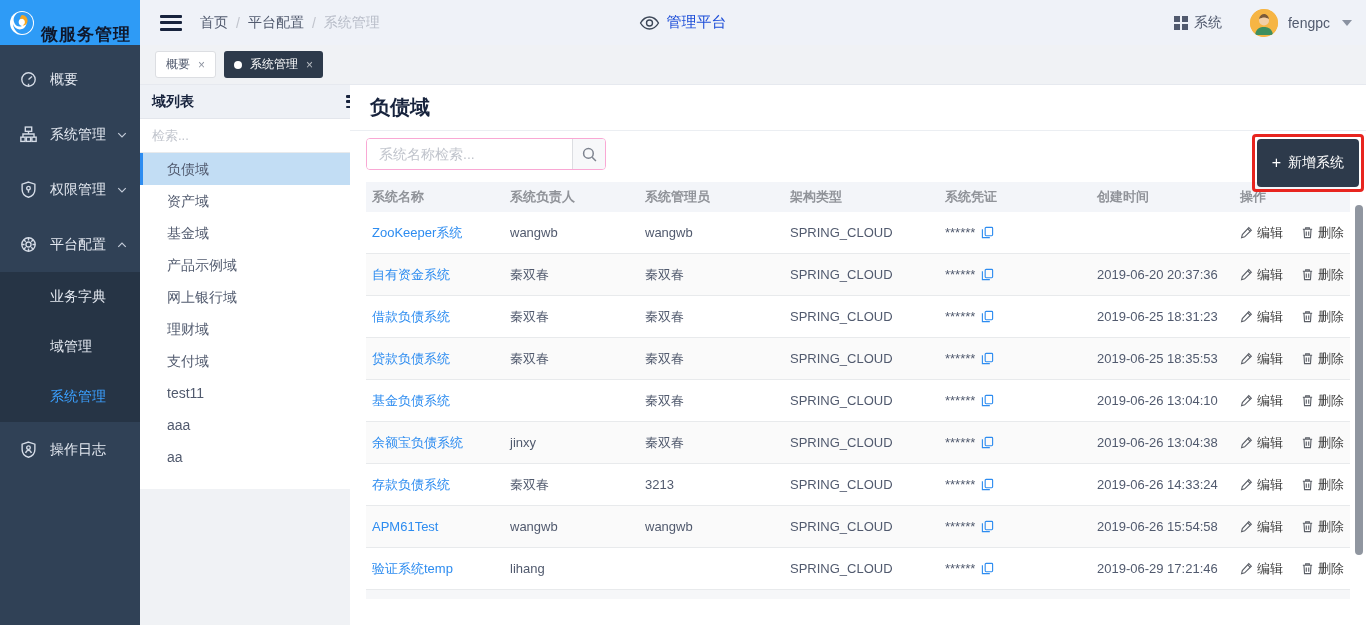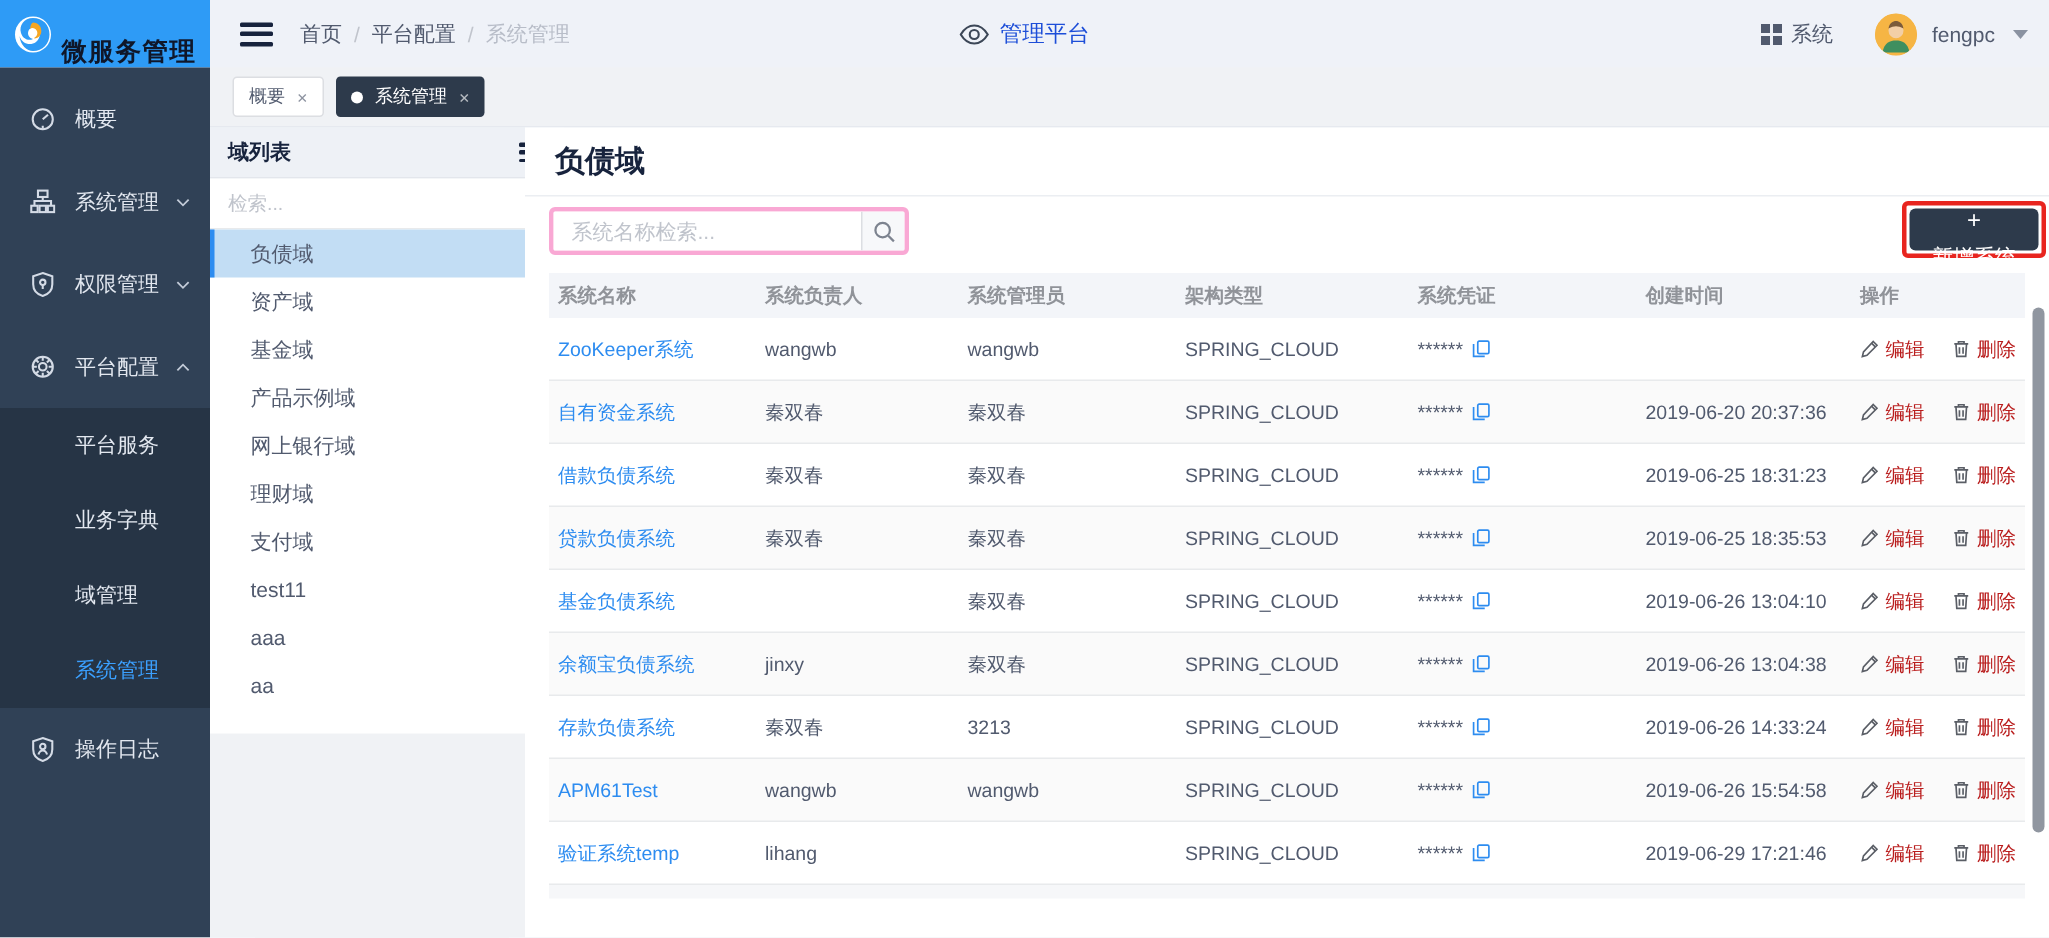--- a/index.html
+++ b/index.html
@@ -49,41 +49,41 @@
   .domain-search input { border:none; outline:none; flex:1; font-size:13px; color:#515a6e; background:transparent; }
   .domain-search input::placeholder { color:#c0c4cc; }
   .domain-list { background:#fff; padding-bottom:16px; }
   .domain-item { height:32px; line-height:32px; padding-left:24px; font-size:14px; color:#515a6e; cursor:pointer; border-left:3px solid transparent; }
   .domain-item.selected { background:#c2ddf4; border-left-color:#2d8cf0; }
 
   
   .main { position:absolute; top:85px; left:350px; right:0; bottom:0; background:#fff; }
   .main-title { font-size:20px; font-weight:bold; color:#17233d; padding:9px 20px; border-bottom:1px solid #ebeef2; }
   .toolbar { position:relative; padding:7px 16px; height:46px; }
-  .search-group { display:flex; width:240px; height:32px; border:3px solid #f9a8d4; border-radius:4px; overflow:hidden; background:#fff; }
+  .search-group { display:flex; width:240px; height:32px; border:1px solid #f9a8d4; border-radius:4px; overflow:hidden; background:#fff; }
   .search-group input { flex:1; border:none; outline:none; padding:0 12px; font-size:14px; color:#515a6e; }
   .search-group input::placeholder { color:#c0c4cc; }
   .search-btn { width:44px; background:#f7f8fa; border-left:1px solid #dcdee2; display:flex; align-items:center; justify-content:center; cursor:pointer; }
   .red-annotation { position:absolute; top:3px; right:2px; border:3px solid #e8251f; border-radius:4px; padding:2px; }
-  .add-btn { background:#2d3a4b; color:#fff; border:none; border-radius:4px; height:28px; padding:0 15px; font-size:14px; cursor:pointer; display:flex; align-items:center; gap:7px; font-family:inherit;flex-direction:column; }
+  .add-btn { background:#2d3a4b; color:#fff; border:none; border-radius:4px; height:48px; padding:0 15px; font-size:14px; cursor:pointer; display:flex; align-items:center; gap:7px; font-family:inherit; }
   .add-btn .plus::before { content:"+"; font-size:16px; line-height:1; }
 
   
   .table { margin:5px 16px 0 16px; font-size:13px; }
   .trow { display:grid; grid-template-columns:138px 135px 145px 155px 152px 143px 1fr; align-items:center; }
   .thead { height:30px; background:#f3f5f9; color:#909399; }
   .thead .cell { font-weight:bold; }
   .cell { padding-left:6px; white-space:nowrap; overflow:hidden; }
   .tbody .trow { height:42px; border-bottom:1px solid #e8eaec; color:#515a6e; }
   .tbody .trow.stripe { background:#fafafa; }
   .name-link { color:#2d8cf0; cursor:pointer; text-decoration:none; }
   .cred { display:flex; align-items:center; gap:6px; }
   .copy-ic { cursor:pointer; display:flex; }
   .ops { display:flex; align-items:center; gap:18px; }
-  .op { display:flex; align-items:center; gap:4px; color:#b91c1c; cursor:pointer;text-align:center; }
+  .op { display:flex; align-items:center; gap:4px; color:#404040; cursor:pointer;text-align:center; }
   .partial-row { height:9px; background:#f6f7f9; margin:0 16px; }
 
   .scroll-thumb { position:absolute; right:3px; top:120px; width:8px; height:350px; background:#9096a0; border-radius:4px; }
 </style>
 </head>
 <body>
 
 <div class="app">
 
   <div class="header">
@@ -195,21 +195,20 @@
           </svg>
         </span>
         <span>平台配置</span>
         <span class="chev">
           <svg width="12" height="12" viewBox="0 0 16 16" fill="none" stroke="#c3cbd8" stroke-width="1.6">
             <polyline points="3,10.5 8,5.5 13,10.5"></polyline>
           </svg>
         </span>
       </div>
       <div class="submenu">
-        <div class="submenu-item">平台服务</div>
         <div class="submenu-item">业务字典</div>
         <div class="submenu-item">域管理</div>
         <div class="submenu-item active">系统管理</div>
       </div>
       <div class="menu-item">
         <span class="mi-icon">
           <svg width="17" height="17" viewBox="0 0 16 16" fill="none" stroke="#d4dbe6" stroke-width="1.3">
             <path d="M8 1l6 2v5c0 3.8-2.4 6.3-6 7.3C4.4 14.3 2 11.8 2 8V3z"></path>
             <circle cx="8" cy="6.3" r="1.7"></circle>
             <path d="M5.3 11.3c.5-1.7 1.5-2.5 2.7-2.5s2.2.8 2.7 2.5"></path>

